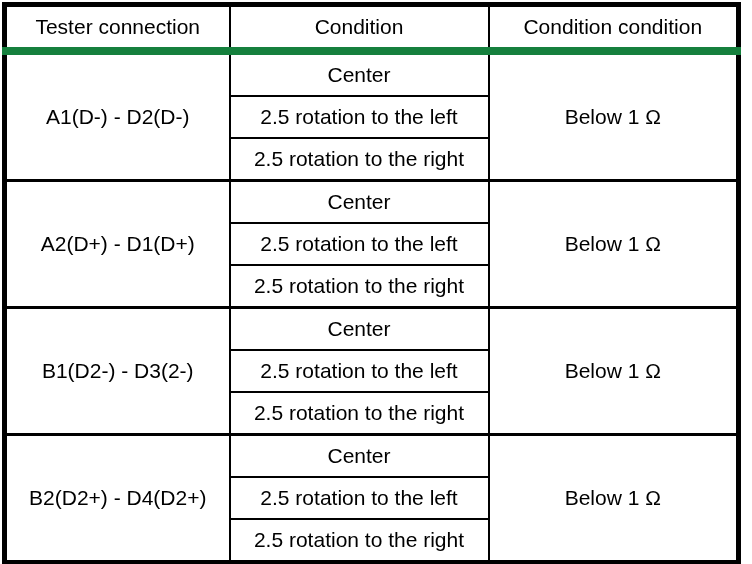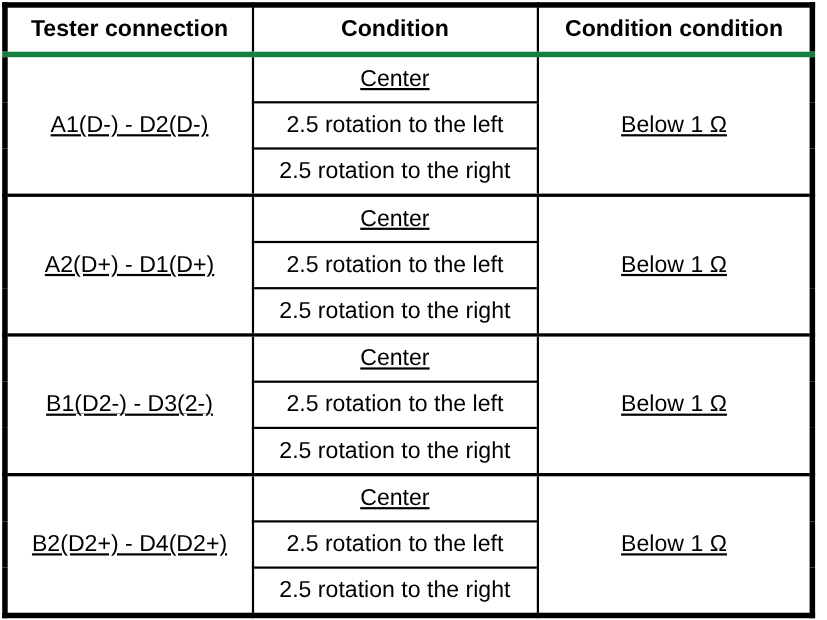--- a/index.html
+++ b/index.html
@@ -30,26 +30,25 @@
     height: 40px;
     padding: 0 2px;
     text-align: center;
     vertical-align: middle;
     font-size: 21px;
     line-height: 1.1;
     overflow: hidden;
     white-space: nowrap;
   }
   .spec-table th {
-    font-weight: bold;
-    border-bottom: 5px solid #15803d;
+    font-weight: normal;
+    border-bottom: 8px solid #15803d;
   }
   .spec-table tr.group-start td {
     border-top: 3px solid #000000;
-    text-decoration: underline;
   }
 </style>
 </head>
 <body>
 
 <div class="page">
   <table class="spec-table">
     <colgroup>
       <col class="c1">
       <col class="c2">

